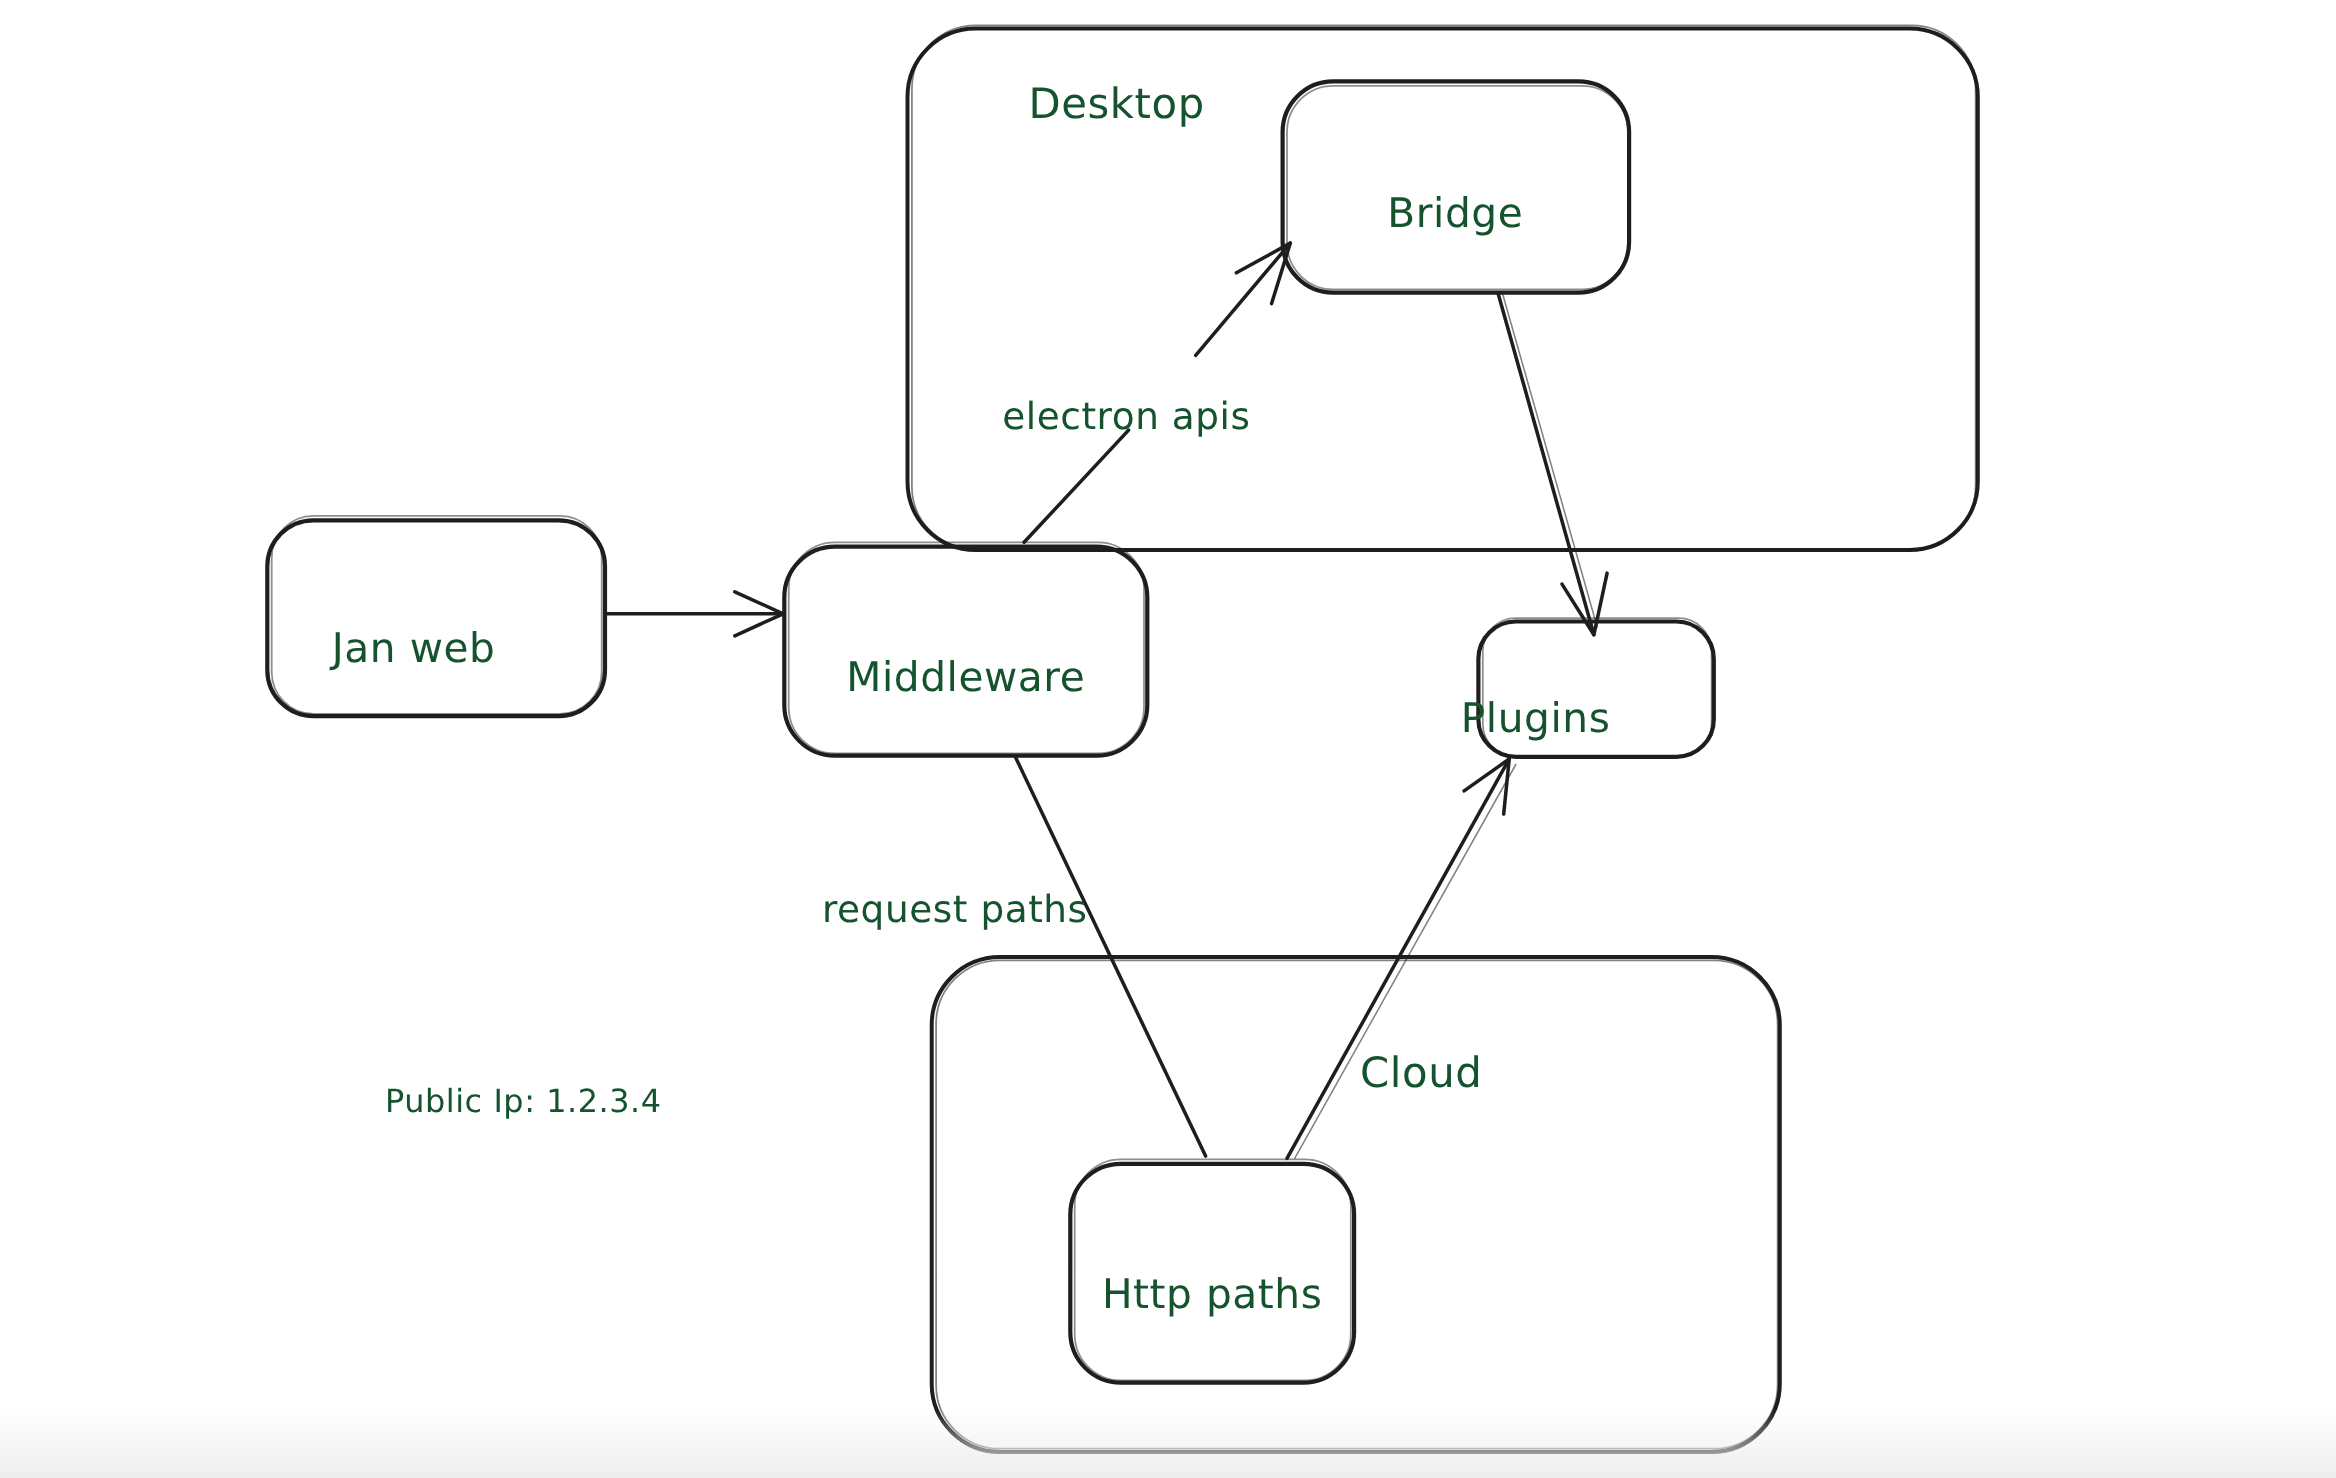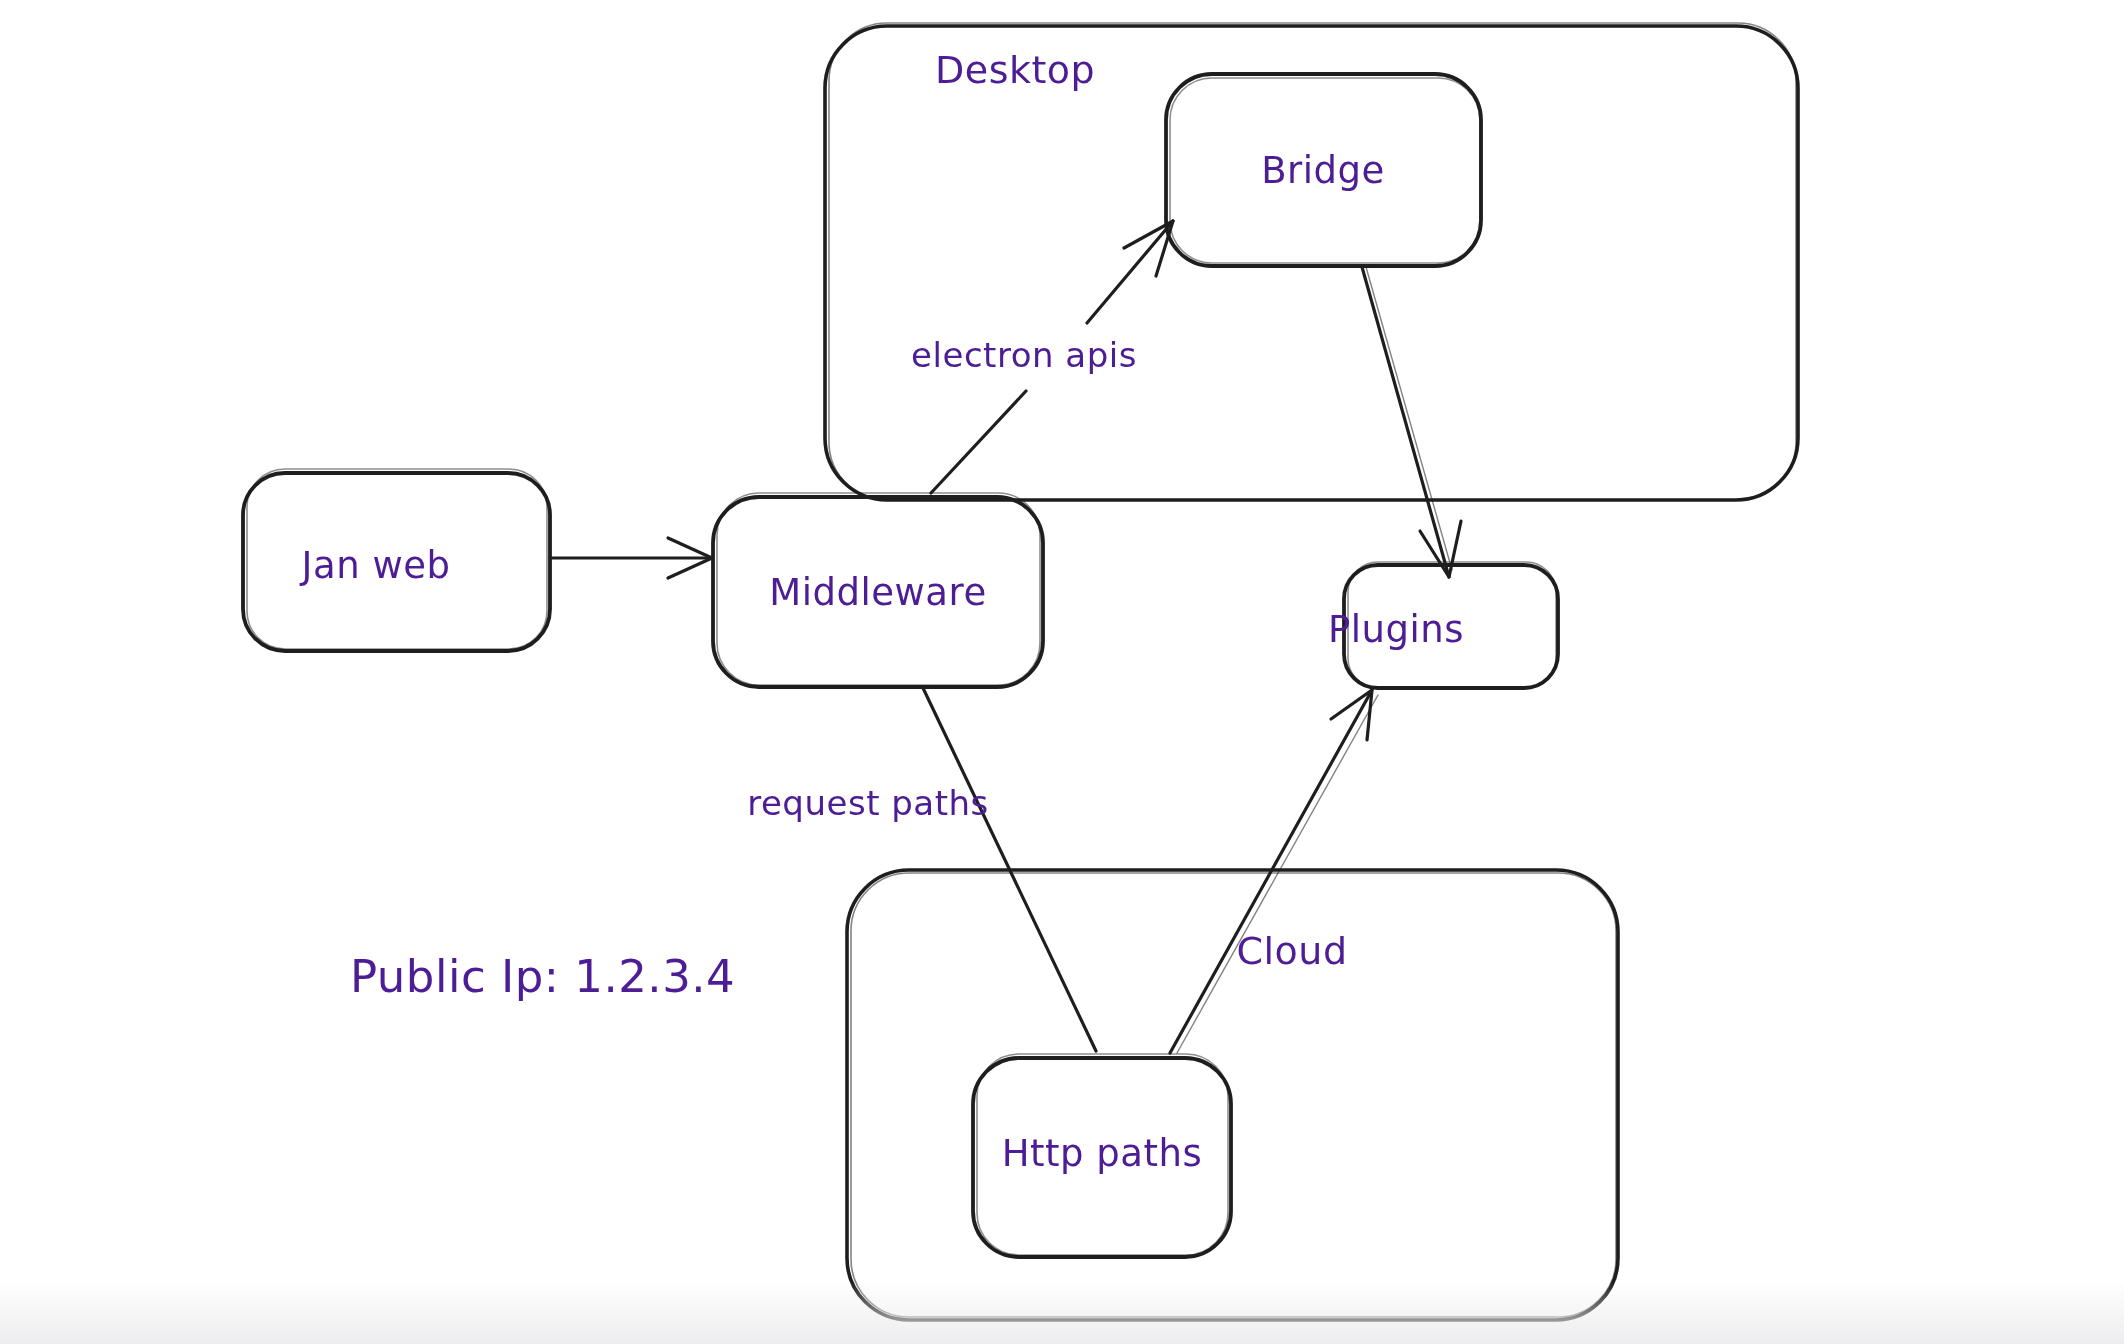--- a/index.html
+++ b/index.html
@@ -19,32 +19,33 @@
     color: #1e1e1e;
   }
   #shapes {
     position: absolute;
     left: 0; top: 0;
     width: 2124px;
     height: 1344px;
   }
   .lbl {
     position: absolute;
-    color: #4c1d95;
+    color: #14532d;
     white-space: nowrap;
     letter-spacing: 0.5px;
     user-select: none;
+    margin-top: 24px;
   }
   .center {
     transform: translate(-50%, -50%);
   }
   .node-label { font-size: 37px; }
   .container-label { font-size: 38px; }
   .edge-label { font-size: 34px; background: transparent; }
-  .annotation { font-size: 45px; line-height: 54px; text-align: right; }
+  .annotation { font-size: 29px; line-height: 54px; text-align: right; }
   #bottom-fade {
     position: absolute;
     left: 0;
     bottom: 0;
     width: 2124px;
     height: 62px;
     background: linear-gradient(to bottom, rgba(236,236,238,0), rgba(236,236,238,0.95));
     pointer-events: none;
   }
 </style>

